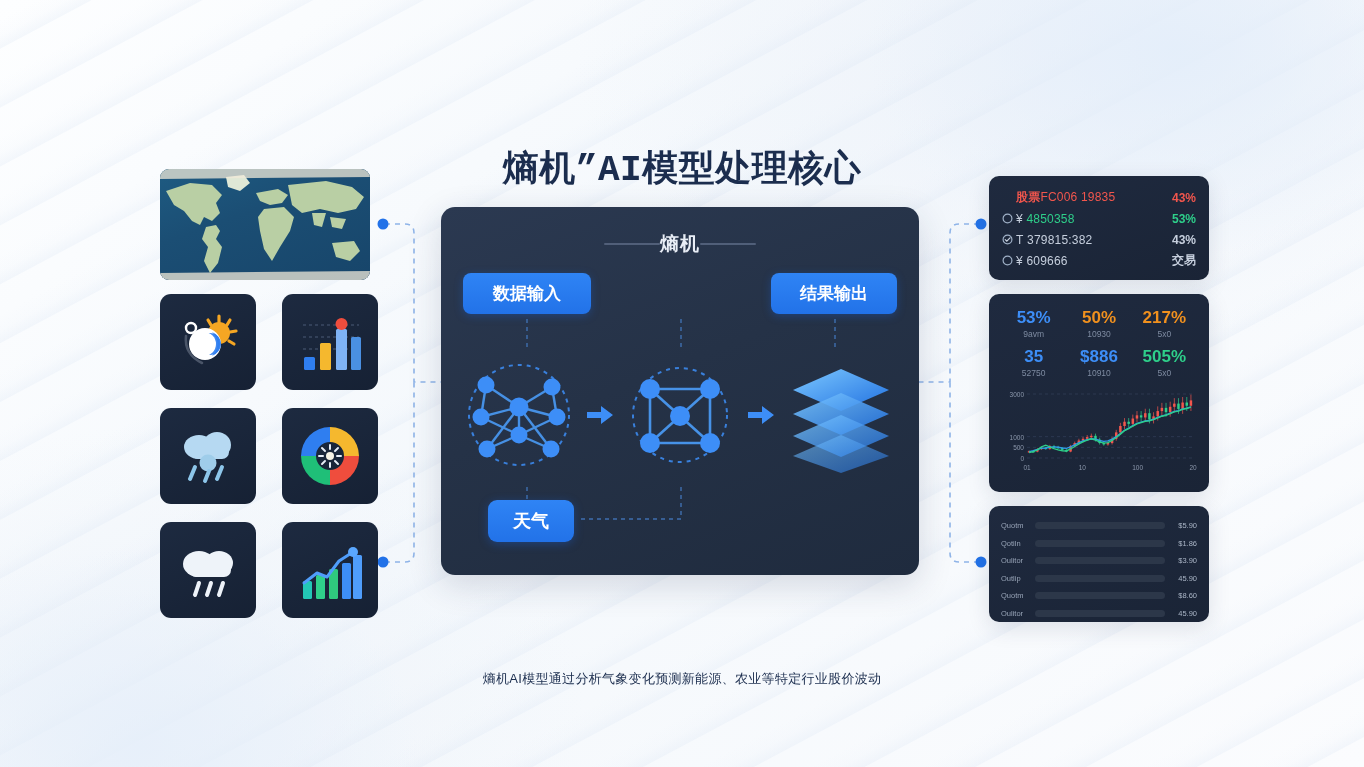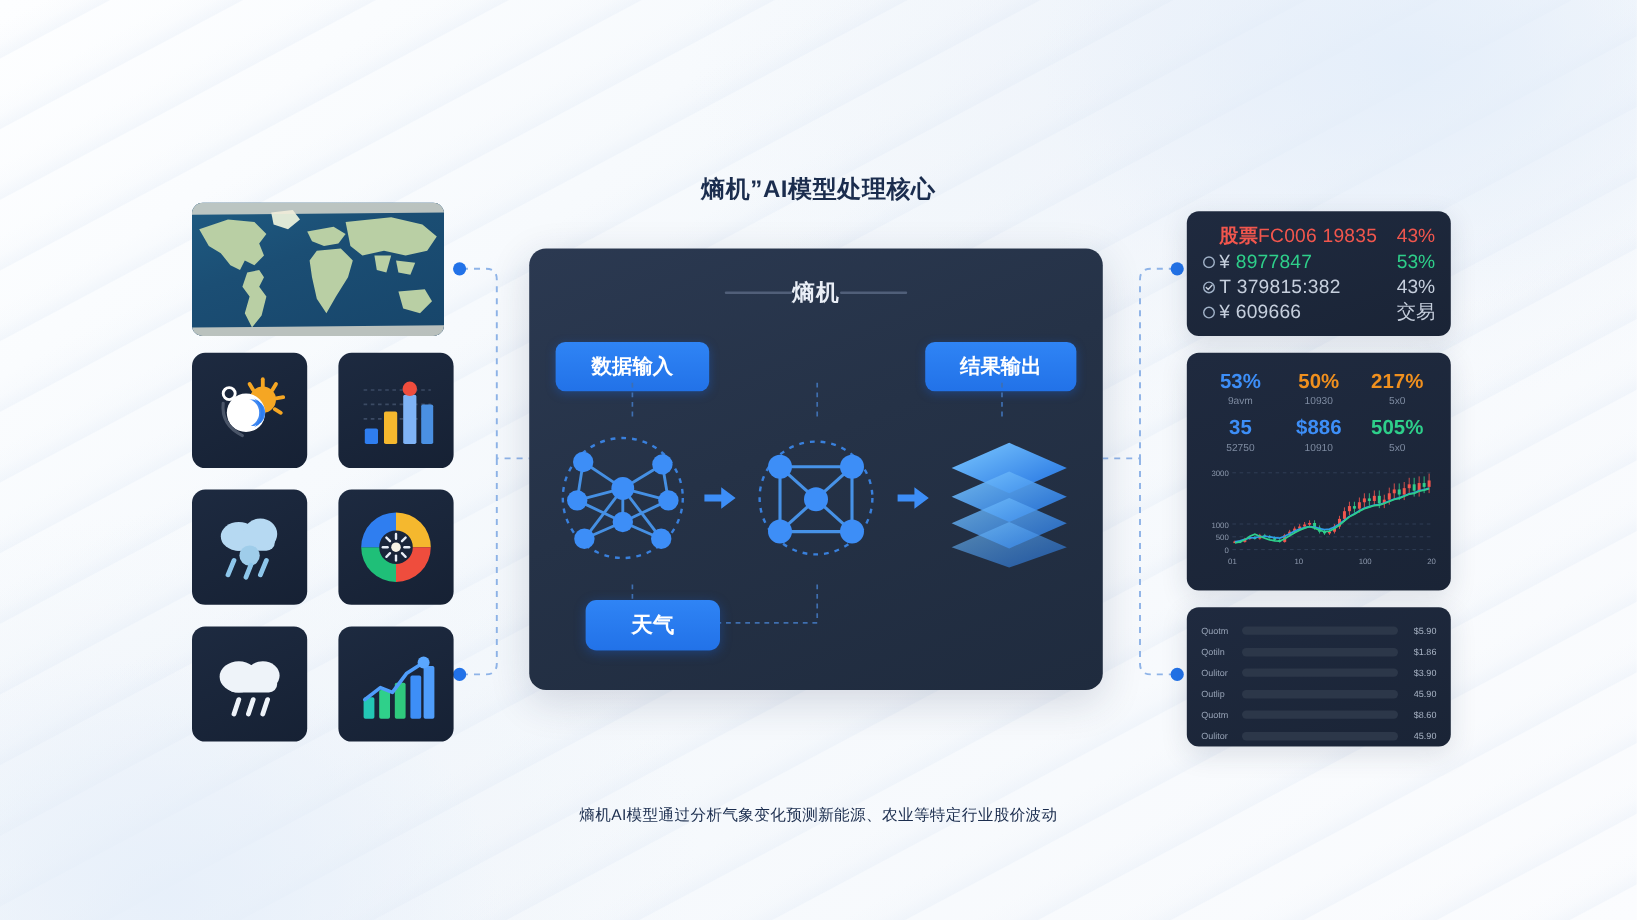--- a/index.html
+++ b/index.html
@@ -38,24 +38,25 @@
     position: absolute; left: -140px; bottom: -180px;
     width: 560px; height: 400px;
     background: radial-gradient(ellipse at center, rgba(230,239,250,.9) 0%, rgba(230,239,250,0) 70%);
     pointer-events: none;
   }
 
   
   .title {
     position: absolute; left: 0; right: 0; top: 144px;
     text-align: center;
-    font-size: 20px; font-weight: 700;
+    font-size: 36px; font-weight: 700;
     color: #1b2d4e;
     letter-spacing: .5px;
     white-space: nowrap;
+    font-family: Liberation Mono, monospace;
   }
 
   
   .left-col { position: absolute; left: 160px; top: 169px; width: 218px; }
   .map-card {
     width: 210px; height: 111px; border-radius: 9px; overflow: hidden;
     position: relative;
     background: linear-gradient(180deg, #1d4f72 0%, #17456a 100%);
   }
   .map-card .ocean { position: absolute; inset: 0; background:
@@ -87,36 +88,35 @@
   .panel-head .label { color: #e9eef6; font-size: 19px; font-weight: 700; letter-spacing: 1px; }
 
   .chips { position: absolute; top: 66px; left: 22px; right: 22px; display: flex; justify-content: space-between; }
   .chip {
     height: 41px; padding: 4px 18px; border-radius: 8px;
     background: linear-gradient(180deg,#2f84f5 0%, #2272e8 100%);
     color: #ffffff; font-size: 17px; font-weight: 700;
     display: flex; align-items: center; justify-content: center;
     box-shadow: 0 2px 8px rgba(26,98,216,.35);
     white-space: nowrap;
-    margin-top: 12px;
   }
   .chip-w1 { min-width: 128px; }
   .chip-w2 { min-width: 120px; }
   .chip-w3 { min-width: 126px; }
 
   .flowrow {
     position: absolute; top: 148px; left: 18px; right: 18px; height: 120px;
     display: flex; align-items: center; justify-content: space-between;
   }
   .flow-node { width: 120px; height: 120px; position: relative; }
   .flow-arrow { width: 30px; height: 26px; flex: 0 0 auto; }
 
   .weather-chip {
     position: absolute; left: 488px; top: 500px;
-    height: 42px; padding: 0 38px; border-radius: 9px;
+    height: 42px; padding: 0 25px; border-radius: 9px;
     background: linear-gradient(180deg,#2f84f5 0%, #2272e8 100%);
     color:#fff; font-size:18px; font-weight:700;
     display:flex; align-items:center; justify-content:center;
     box-shadow: 0 2px 10px rgba(26,98,216,.38);
   }
 
   
   .panel-dashes { position: absolute; inset: 0; pointer-events: none; }
 
   
@@ -125,24 +125,24 @@
     background: linear-gradient(160deg,#1f2a3f 0%, #1a2436 100%);
     border-radius: 10px;
     box-shadow: 0 6px 22px rgba(30,45,75,.13);
     overflow: hidden;
     position: relative;
   }
   .rp1 { height: 104px; padding: 11px 13px; }
   .rp2 { margin-top: 14px; height: 198px; padding: 14px 12px 10px; }
   .rp3 { margin-top: 14px; height: 116px; padding: 12px 12px; }
 
-  .stock-row { display: flex; align-items: center; height: 21px; font-size: 16px; white-space: nowrap; }
+  .stock-row { display: flex; align-items: center; height: 21px; font-size: 12px; white-space: nowrap; }
   .stock-row .bullet { width: 14px; flex: 0 0 14px; display:flex; align-items:center; }
   .stock-row .mid { flex: 1 1 auto; overflow: hidden; letter-spacing: .2px; }
-  .stock-row .rt { flex: 0 0 auto; padding-left: 6px; font-weight: 400; }
+  .stock-row .rt { flex: 0 0 auto; padding-left: 6px; font-weight: 700; }
   .s-red { color: #f2564d; }
   .s-green { color: #2ecf8a; }
   .s-grey { color: #c6cfdd; }
   .s-lbl-red { color: #f2564d; font-weight: 700; }
 
   .metrics { display: grid; grid-template-columns: repeat(3, 1fr); row-gap: 6px; text-align: center; }
   .metric-v { font-size: 17px; font-weight: 700; line-height: 20px; }
   .metric-s { font-size: 8.5px; color: #7e8ba1; line-height: 13px; filter: blur(.25px); }
   .m-blue { color: #3d8ef7; }
   .m-orange { color: #f0901e; }
@@ -453,21 +453,21 @@
       <span class="rt s-red">43%</span>
     </div>
 
     <div class="stock-row">
       <span class="bullet">
         <svg width="11" height="11" viewBox="0 0 11 11">
             <circle cx="5.5" cy="5.5" r="4.4" fill="none" stroke="#9fb0c6" stroke-width="1.2"></circle>
           </svg>
       </span>
       <span class="mid">
-        <span class="s-grey">¥</span>&nbsp;<span class="s-green">8977847</span>
+        <span class="s-grey">¥</span>&nbsp;<span class="s-green">4850358</span>
       </span>
       <span class="rt s-green">53%</span>
     </div>
 
     <div class="stock-row">
       <span class="bullet">
         <svg width="11" height="11" viewBox="0 0 11 11">
           <circle cx="5.5" cy="5.5" r="4.4" fill="none" stroke="#9fb0c6" stroke-width="1.2"></circle>
           <path d="M3.2,5.6 L4.8,7.2 L8,3.8" fill="none" stroke="#c6cfdd" stroke-width="1.2" stroke-linecap="round"></path>
         </svg>

